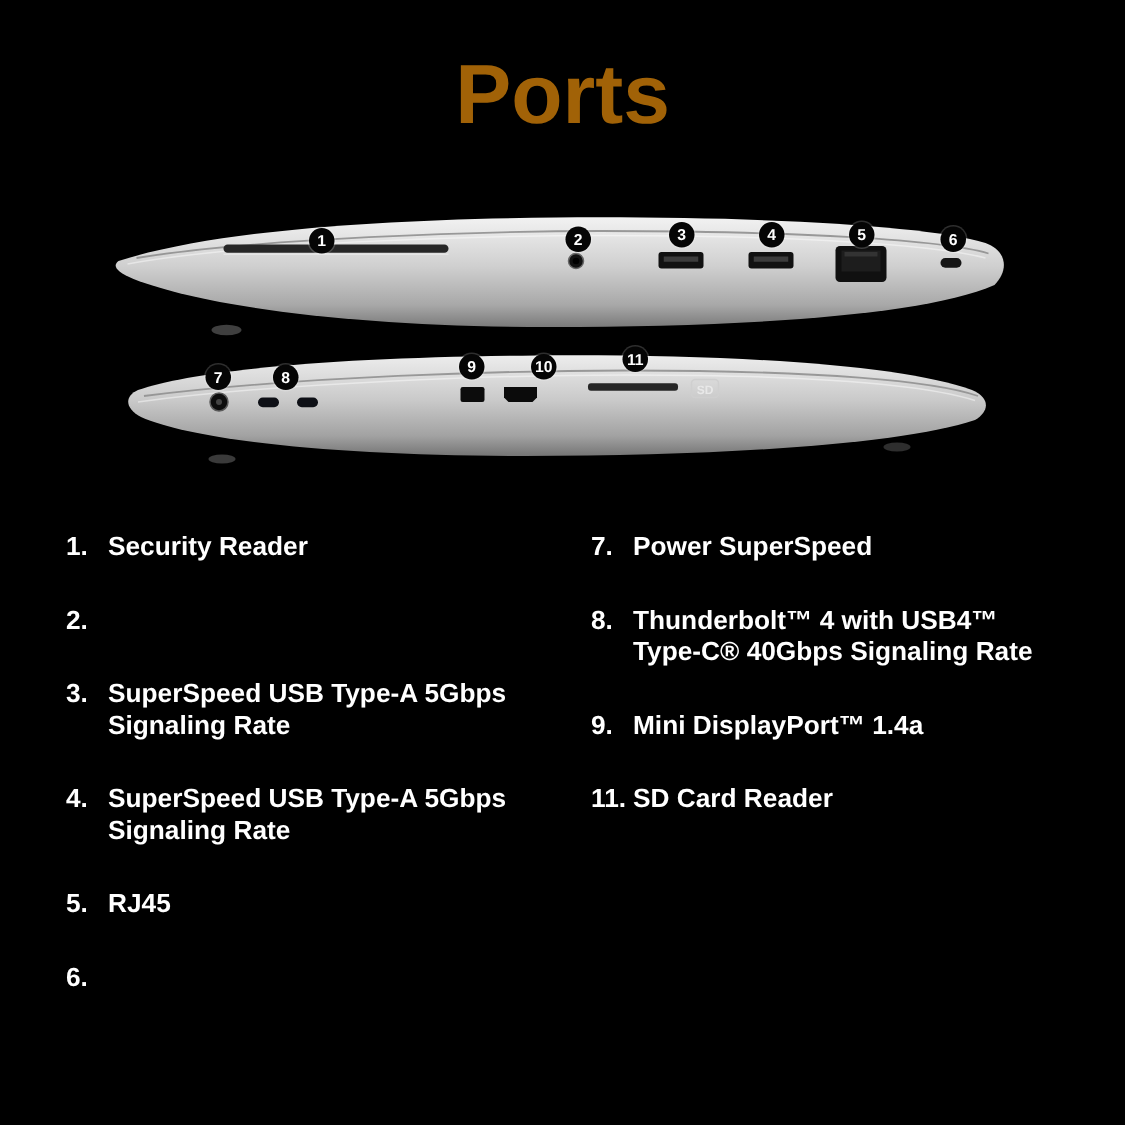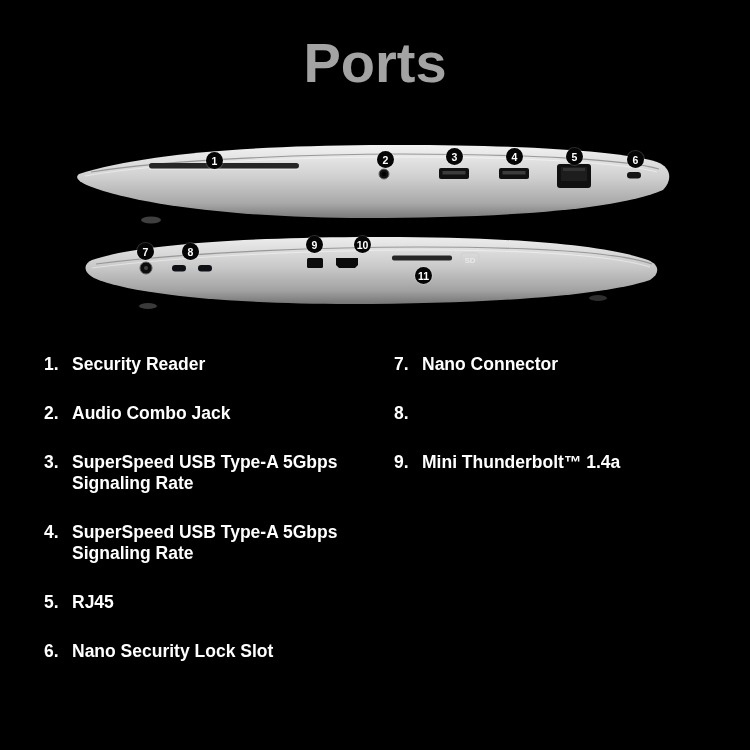--- a/index.html
+++ b/index.html
@@ -1,19 +1,19 @@
 <!DOCTYPE html>
 <html><head>
 <meta charset="utf-8">
 <style>
   html,body{margin:0;padding:0;background:#000;}
   .page{position:relative;width:750px;height:750px;background:#000;overflow:hidden;
         font-family:"Liberation Sans",sans-serif;}
   .title{position:absolute;top:30px;left:0;width:100%;text-align:center;
-         color:#a3a3a3;font-size:56px;font-weight:bold;letter-spacing:0;}
+         color:#a16207;font-size:56px;font-weight:bold;letter-spacing:0;}
   .laptop-svg{position:absolute;}
   .badge{position:absolute;width:17px;height:17px;border-radius:50%;
          background:#050505;color:#fff;font-size:10.5px;font-weight:bold;
          display:flex;align-items:center;justify-content:center;
          box-shadow:0 0 0 1px rgba(255,255,255,0.18);}
   .legend-col{list-style:none;margin:0;padding:0;position:absolute;top:354px;color:#fff;}
   .legend-left{left:44px;width:335px;}
   .legend-right{left:394px;width:335px;}
   .legend-col li{display:flex;margin-bottom:28px;font-size:17.5px;font-weight:bold;line-height:1.2;}
   .num{flex:0 0 28px;}
@@ -82,56 +82,59 @@
   <div class="badge" style="left:377px;top:151px;">2</div>
   <div class="badge" style="left:446px;top:148px;">3</div>
   <div class="badge" style="left:506px;top:148px;">4</div>
   <div class="badge" style="left:566px;top:148px;">5</div>
   <div class="badge" style="left:627px;top:151px;">6</div>
 
   <div class="badge" style="left:137px;top:243px;">7</div>
   <div class="badge" style="left:182px;top:243px;">8</div>
   <div class="badge" style="left:306px;top:236px;">9</div>
   <div class="badge" style="left:354px;top:236px;">10</div>
-  <div class="badge" style="left:415px;top:231px;margin-top:36px;">11</div>
+  <div class="badge" style="left:415px;top:231px;">11</div>
 
   <ul class="legend-col legend-left">
     <li>
       <span class="num">1.</span>
       <span class="lbl">Security Reader</span>
     </li>
     <li>
       <span class="num">2.</span>
-      <span class="lbl">Audio Combo Jack</span>
     </li>
     <li>
       <span class="num">3.</span>
       <span class="lbl">SuperSpeed USB Type-A 5Gbps Signaling Rate</span>
     </li>
     <li>
       <span class="num">4.</span>
       <span class="lbl">SuperSpeed USB Type-A 5Gbps Signaling Rate</span>
     </li>
     <li>
       <span class="num">5.</span>
       <span class="lbl">RJ45</span>
     </li>
     <li>
       <span class="num">6.</span>
-      <span class="lbl">Nano Security Lock Slot</span>
     </li>
   </ul>
 
   <ul class="legend-col legend-right">
     <li>
       <span class="num">7.</span>
-      <span class="lbl">Nano Connector</span>
+      <span class="lbl">Power SuperSpeed</span>
     </li>
     <li>
       <span class="num">8.</span>
+      <span class="lbl">Thunderbolt™ 4 with USB4™ Type-C® 40Gbps Signaling Rate</span>
     </li>
     <li>
       <span class="num">9.</span>
-      <span class="lbl">Mini Thunderbolt™ 1.4a</span>
+      <span class="lbl">Mini DisplayPort™ 1.4a</span>
+    </li>
+    <li>
+      <span class="num">11.</span>
+      <span class="lbl">SD Card Reader</span>
     </li>
   </ul>
 
 </div>
 
 </body></html>

